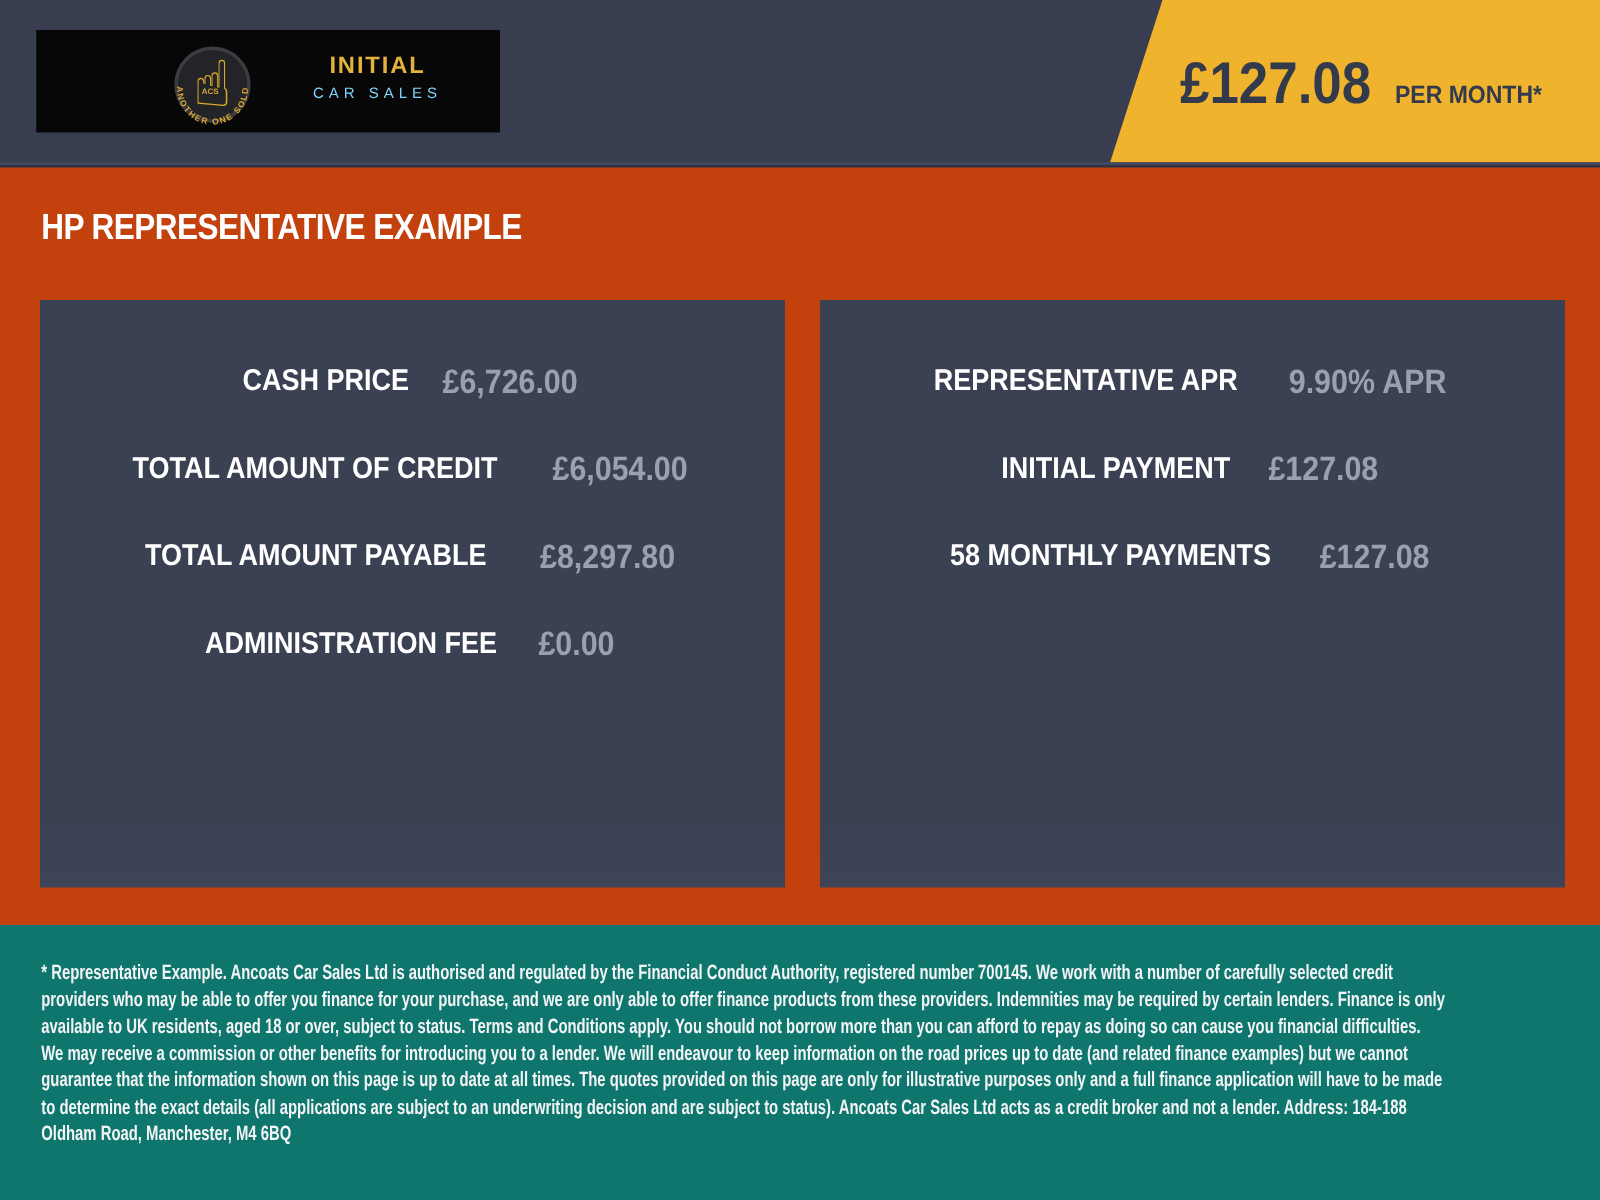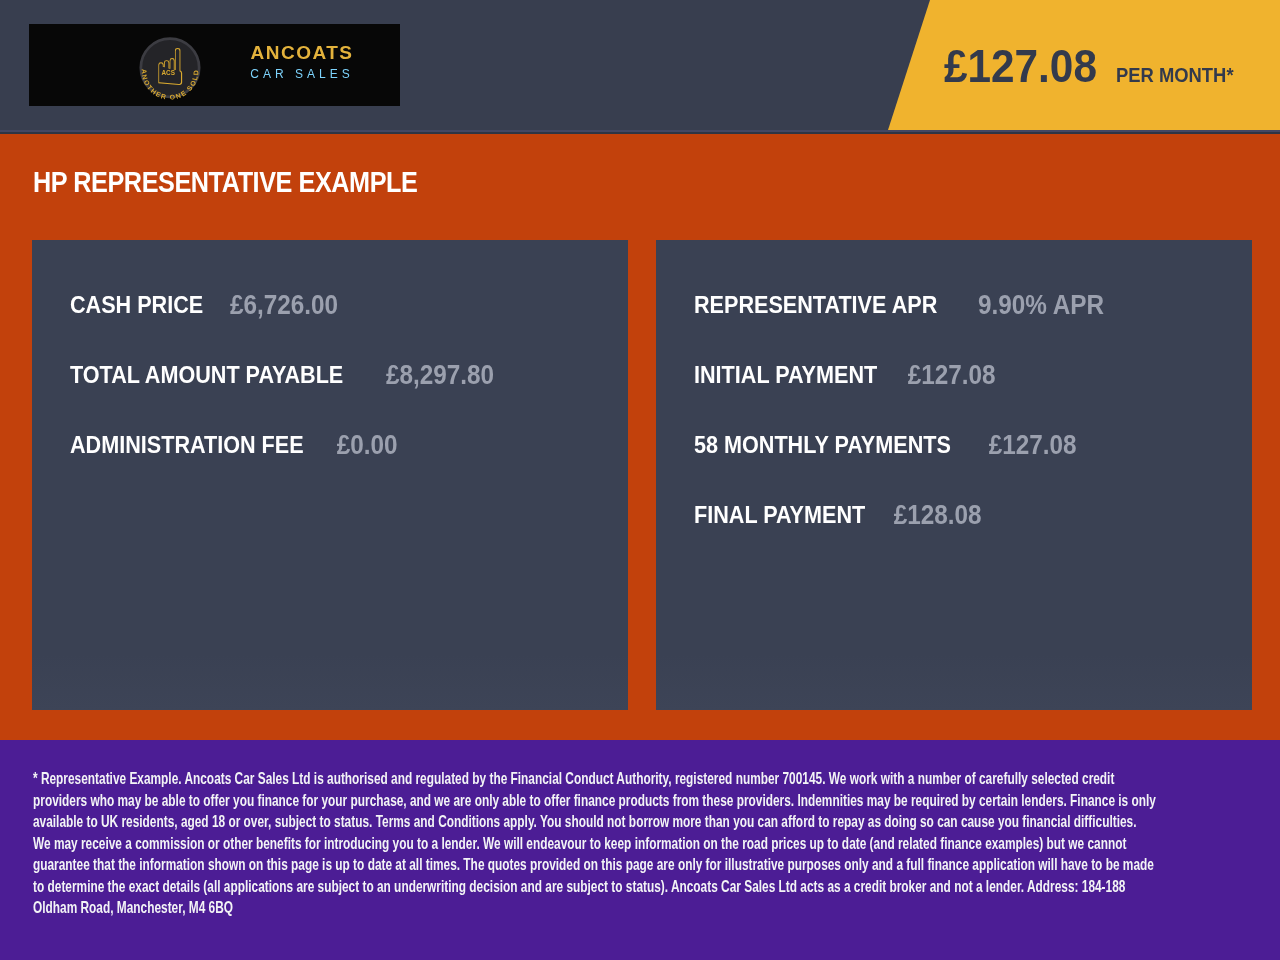--- a/index.html
+++ b/index.html
@@ -54,34 +54,34 @@
     color: #ffffff; font-size: 29px; font-weight: bold; letter-spacing: -0.5px;
     transform: scaleX(0.87); transform-origin: left center; white-space: nowrap;
   }
   .panel {
     position: absolute; top: 106px; width: 596px; height: 470px;
     background: linear-gradient(180deg, #3a4153 0%, #3a4153 88%, #3d4457 100%);
     padding: 30px 42px 0 38px;
   }
   .panel.left { left: 32px; }
   .panel.right { left: 656px; }
-  .row { height: 70px; display: flex; align-items: center; justify-content: flex-start; }
+  .row { height: 70px; display: flex; align-items: center; justify-content: center; }
   .row .label {
     color: #ffffff; font-size: 24px; font-weight: bold;
     transform: scaleX(0.9); transform-origin: left center; white-space: nowrap;
   }
   .row .value {
     color: #9ba0ae; font-size: 27px; font-weight: bold;
     transform: scaleX(0.9); transform-origin: right center; white-space: nowrap;
   }
 
   
   .footer {
     position: absolute; left: 0; top: 740px; width: 1280px; height: 220px;
-    background: #4c1d95; overflow: hidden;
+    background: #0f766e; overflow: hidden;
   }
   .disclaimer {
     position: absolute; left: 33px; top: 28px;
     width: 1560px;
     transform: scaleX(0.72); transform-origin: left top;
     color: #f3f4f6; font-size: 16.5px; font-weight: bold; line-height: 21.5px;
   }
 </style>
 </head>
 <body>
@@ -94,21 +94,21 @@
       <text x="55" y="67" text-anchor="middle" font-size="56" fill="#d9a92f" font-family="DejaVu Sans, sans-serif">☝</text>
       <defs>
         <path id="arcPath" d="M 24,52 A 31,31 0 0 0 86,52"></path>
       </defs>
       <text font-size="7.5" font-weight="bold" fill="#d9a92f" letter-spacing="1.5" font-family="Liberation Sans, sans-serif">
         <textPath href="#arcPath" startOffset="50%" text-anchor="middle">ANOTHER ONE SOLD</textPath>
       </text>
       <text x="53" y="56" text-anchor="middle" font-size="7" font-weight="bold" fill="#d9a92f" font-family="Liberation Sans, sans-serif">ACS</text>
     </svg>
     <div class="wordmark">
-      <span class="line1">ANCOATS</span>
+      <span class="line1">INITIAL</span>
       <span class="line2">CAR SALES</span>
     </div>
   </div>
 
   <div class="ribbon">
     <div class="ribbon-inner">
       <span class="ribbon-price">£127.08</span>
       <span class="ribbon-suffix">PER MONTH*</span>
     </div>
   </div>
@@ -118,20 +118,24 @@
   <div class="page-title">HP REPRESENTATIVE EXAMPLE</div>
 
   <div class="panel left">
 
       <div class="row">
         <span class="label">CASH PRICE</span>
         <span class="value">£6,726.00</span>
       </div>
 
 
+      <div class="row">
+        <span class="label">TOTAL AMOUNT OF CREDIT</span>
+        <span class="value">£6,054.00</span>
+      </div>
 
       <div class="row">
         <span class="label">TOTAL AMOUNT PAYABLE</span>
         <span class="value">£8,297.80</span>
       </div>
 
       <div class="row">
         <span class="label">ADMINISTRATION FEE</span>
         <span class="value">£0.00</span>
       </div>
@@ -150,22 +154,18 @@
       <div class="row">
         <span class="label">INITIAL PAYMENT</span>
         <span class="value">£127.08</span>
       </div>
 
       <div class="row">
         <span class="label">58 MONTHLY PAYMENTS</span>
         <span class="value">£127.08</span>
       </div>
 
-      <div class="row">
-        <span class="label">FINAL PAYMENT</span>
-        <span class="value">£128.08</span>
-      </div>
     </div>
 </div>
 
 <div class="footer">
   <div class="disclaimer">* Representative Example. Ancoats Car Sales Ltd is authorised and regulated by the Financial Conduct Authority, registered number 700145. We work with a number of carefully selected credit providers who may be able to offer you finance for your purchase, and we are only able to offer finance products from these providers. Indemnities may be required by certain lenders. Finance is only available to UK residents, aged 18 or over, subject to status. Terms and Conditions apply. You should not borrow more than you can afford to repay as doing so can cause you financial difficulties. We may receive a commission or other benefits for introducing you to a lender. We will endeavour to keep information on the road prices up to date (and related finance examples) but we cannot guarantee that the information shown on this page is up to date at all times. The quotes provided on this page are only for illustrative purposes only and a full finance application will have to be made to determine the exact details (all applications are subject to an underwriting decision and are subject to status). Ancoats Car Sales Ltd acts as a credit broker and not a lender. Address: 184-188 Oldham Road, Manchester, M4 6BQ</div>
 </div>
 
 </body></html>

